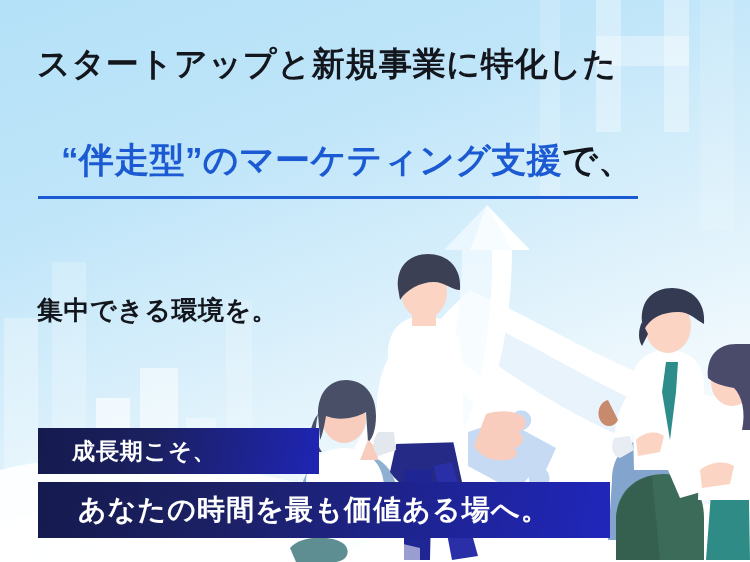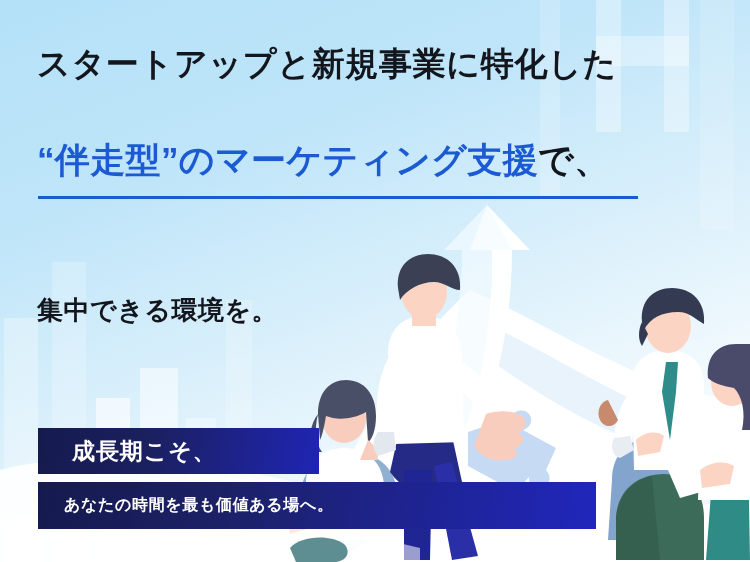--- a/index.html
+++ b/index.html
@@ -49,40 +49,40 @@
   }
   .line1{top:42px;font-size:33px;}
   .line3{top:234px;font-size:30px;}
   .line4{top:293px;font-size:26px;}
 
   .line2{
     position:absolute;left:37px;top:137px;
     font-size:35px;font-weight:700;color:#13161c;
     white-space:nowrap;letter-spacing:.01em;
   }
-  .hl{color:#1b5ad2;}
+  .hl{color:#1b5ad2;margin-left:24px;}
   .underline{
     position:absolute;left:38px;top:196px;width:600px;height:3px;
     background:#1b5ad2;
   }
 
   
   .banner{
     position:absolute;display:flex;align-items:center;
     color:#ffffff;font-weight:700;white-space:nowrap;
     letter-spacing:.04em;
   }
   .banner1{
     left:38px;top:428px;width:247px;height:46px;
     padding-left:34px;font-size:23px;
     background:linear-gradient(100deg,#151a4e 0%,#1b2060 40%,#1f25b4 100%);
   }
   .banner2{
-    left:38px;top:482px;width:532px;height:47px;
-    padding-left:26px;font-size:16px;
+    left:38px;top:482px;width:532px;height:56px;
+    padding-left:40px;font-size:28px;
     background:linear-gradient(100deg,#151a4e 0%,#1c2167 34%,#2026bb 100%);
   }
 </style>
 </head>
 <body>
 
 <div class="hero">
 
   <div class="bg-layer">
     <div class="strip-a"></div>

